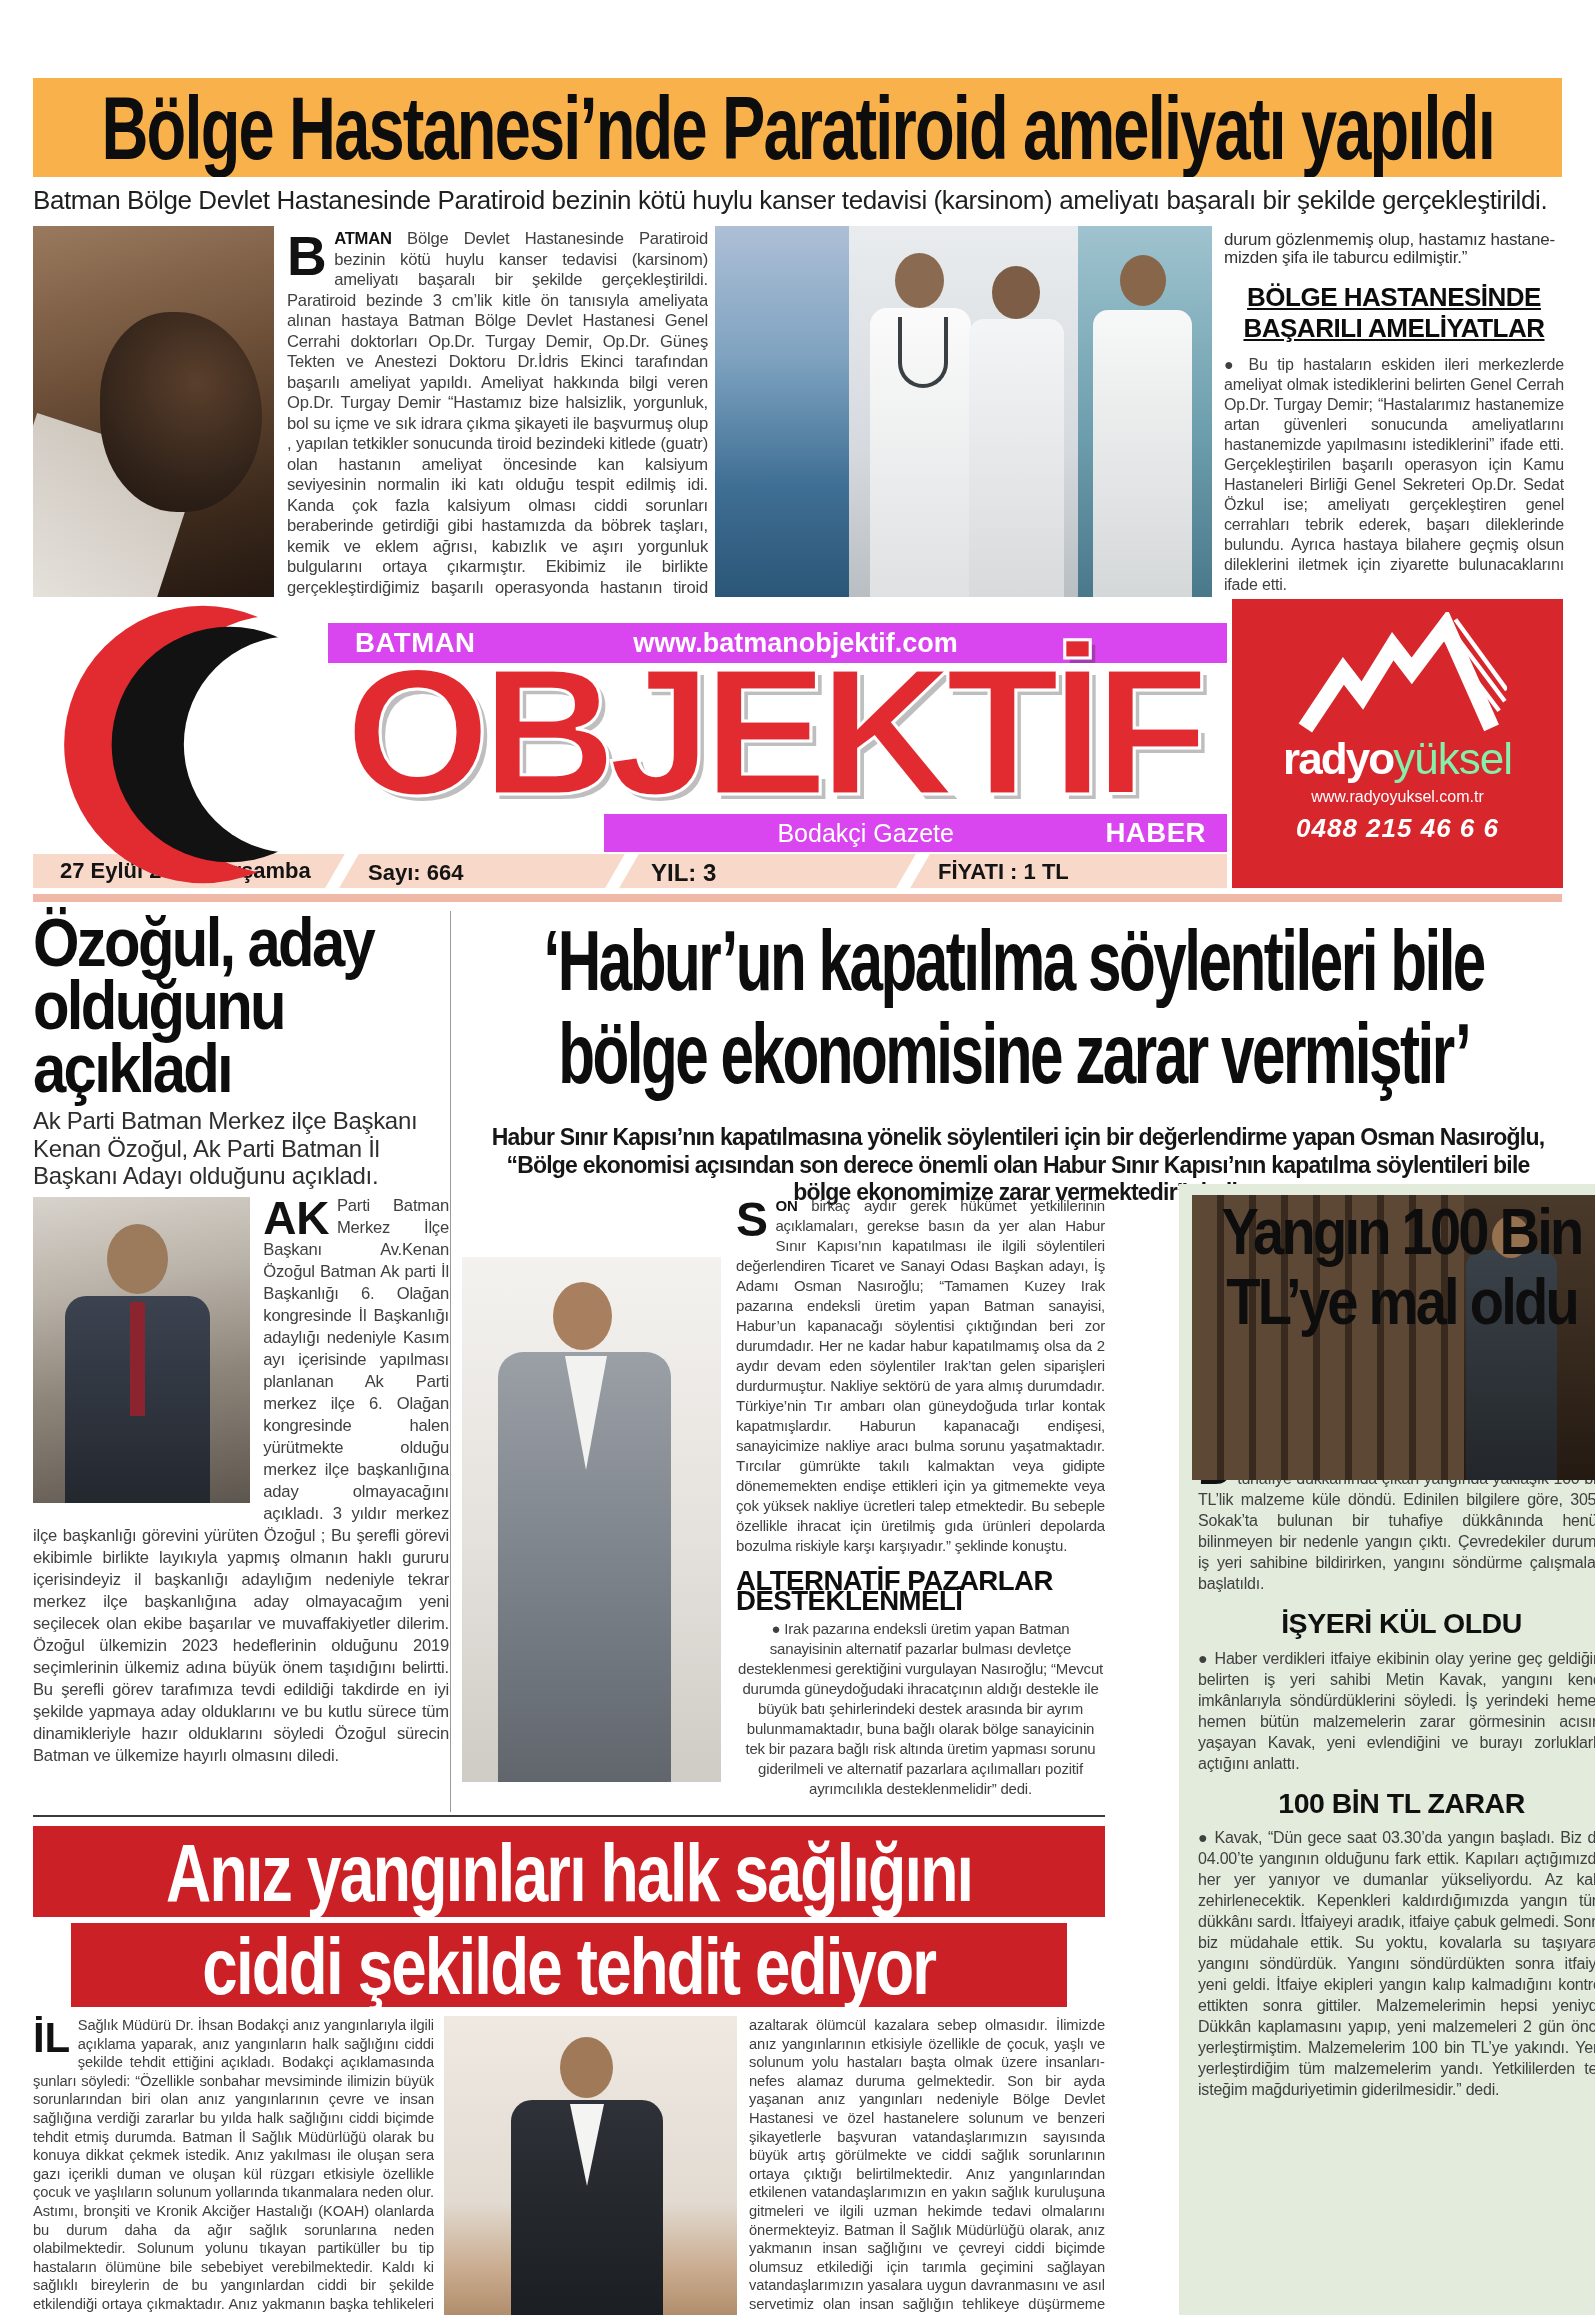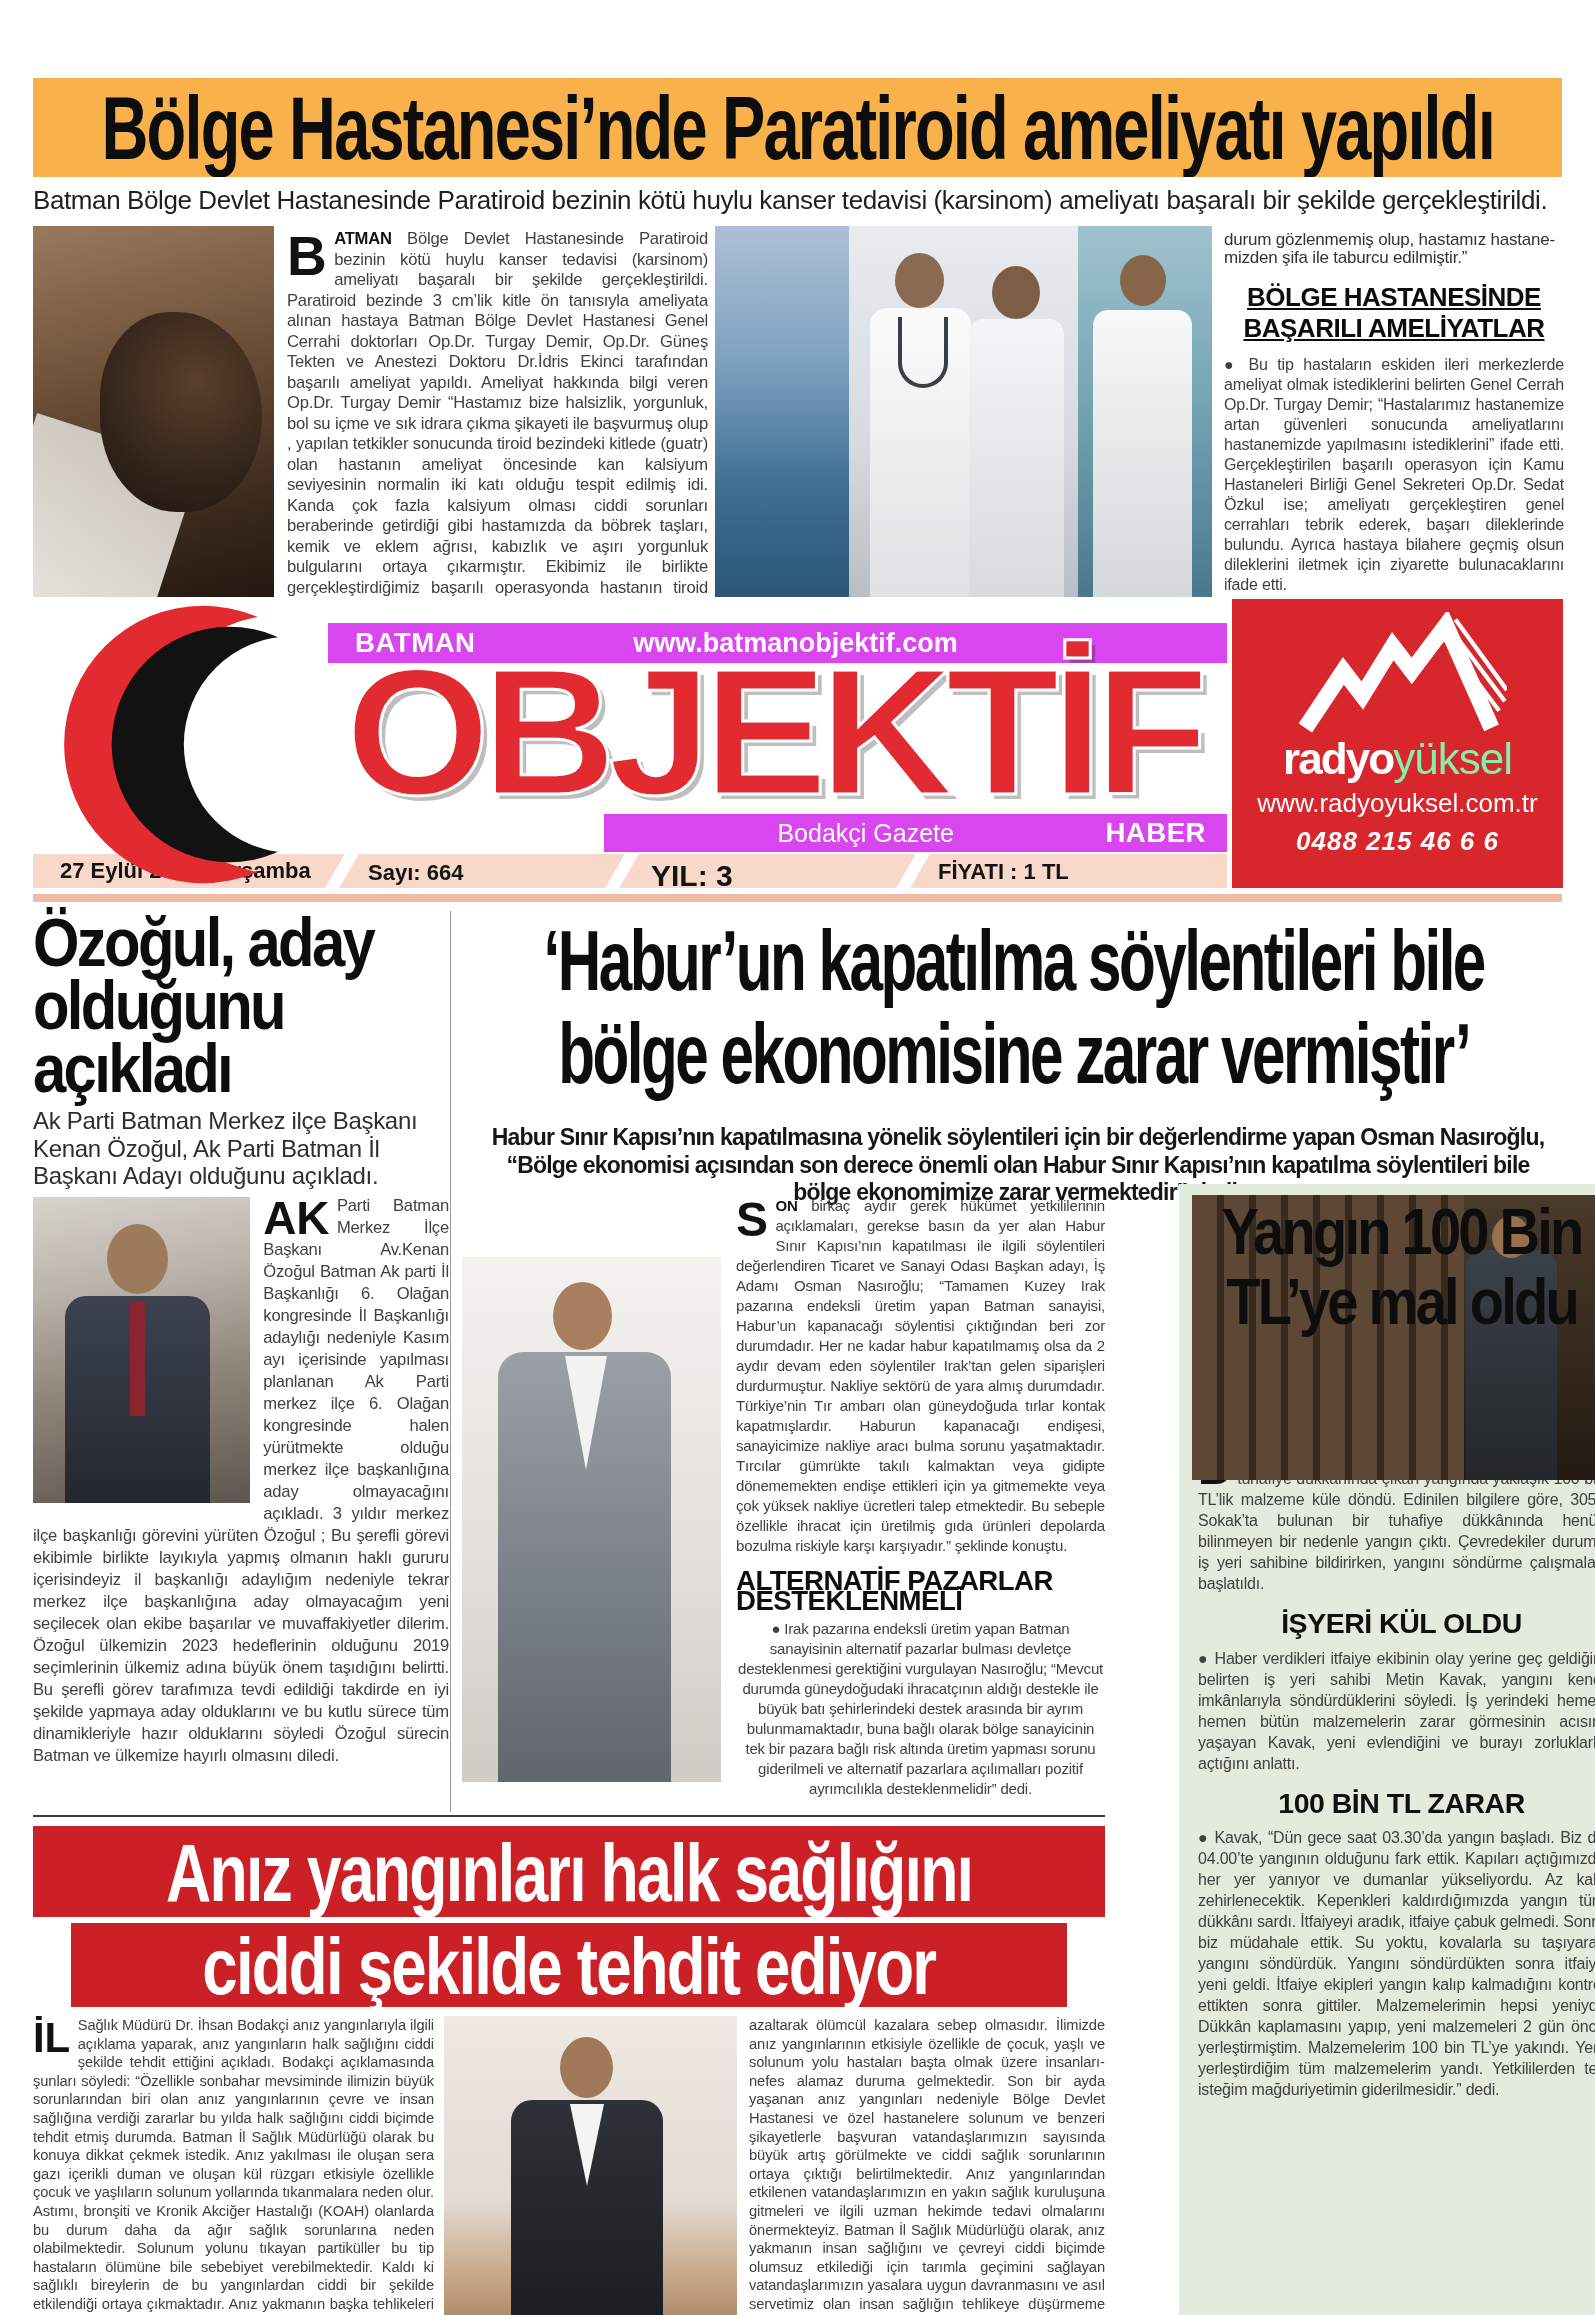--- a/index.html
+++ b/index.html
@@ -90,40 +90,40 @@
               transform:scale(1.05,1.02);">OBJEKTİF</div>
 
   <div class="abs blackbar" style="left:604px;top:814px;width:623px;height:38px;z-index:1;">
     <span style="position:absolute;left:42%;top:4.8px;transform:translateX(-50%);font-size:25px;font-weight:400;">Bodakçi Gazete</span>
     <span style="position:absolute;right:21px;top:2.9px;font-size:27.6px;font-weight:800;letter-spacing:0.5px;">HABER</span>
   </div>
 
   <div class="abs" style="left:33px;top:854px;width:1194px;height:34px;background:#f8d9c9;overflow:hidden;">
     <span style="position:absolute;left:27px;top:3.8px;font-size:22px;font-weight:800;color:#141414;">27 Eylül 2017 Çarşamba</span>
     <span style="position:absolute;left:335px;top:5.7px;font-size:22px;font-weight:800;color:#141414;">Sayı: 664</span>
-    <span style="position:absolute;left:618px;top:4.8px;font-size:30px;font-weight:800;color:#141414;">YIL: 3</span>
+    <span style="position:absolute;left:618px;top:4.8px;font-size:24px;font-weight:800;color:#141414;">YIL: 3</span>
     <span style="position:absolute;left:905px;top:4.8px;font-size:22px;font-weight:800;color:#141414;">FİYATI : 1 TL</span>
     <div class="sep" style="left:302px;"></div>
     <div class="sep" style="left:582px;"></div>
     <div class="sep" style="left:873px;"></div>
   </div>
 
   <div class="abs" style="left:1232px;top:599px;width:331px;height:289px;background:#d8262d;display:flex;flex-direction:column;align-items:center;">
     <svg width="219" height="133" viewBox="0 0 230 140" style="margin-top:13.3px;">
       <path d="M18 122 L58 62 L78 88 L110 36 L130 62 L166 14 L214 122" fill="none" stroke="#ffffff" stroke-width="17" stroke-linejoin="miter" stroke-linecap="butt"></path>
       <g stroke="#ffffff" stroke-width="4.5" fill="none">
         <line x1="160" y1="22" x2="222" y2="104"></line>
         <line x1="168" y1="14" x2="228" y2="94"></line>
         <line x1="176" y1="8" x2="230" y2="82"></line>
       </g>
     </svg>
     <div style="margin-top:-11.4px;">
       <span style="font-size:44px;font-weight:800;color:#fff;letter-spacing:-1.9px;">radyo</span><span style="font-size:44px;font-weight:300;color:#86efac;letter-spacing:-1px;">yüksel</span>
     </div>
-    <div style="margin-top:3.8px;font-size:26px;color:#fff;">www.radyoyuksel.com.tr</div>
+    <div style="margin-top:3.8px;font-size:16px;color:#fff;">www.radyoyuksel.com.tr</div>
     <div style="margin-top:7.6px;font-size:26px;color:#fff;font-weight:800;font-style:italic;letter-spacing:1px;">0488 215 46 6 6</div>
   </div>
 
   <div class="abs" style="left:33px;top:894px;width:1529px;height:7.6px;background:#f0b9a7;"></div>
 
   <div class="abs" style="left:33px;top:911px;width:416px;">
     <div><span class="cd" style="font-size:65px;line-height:63px;letter-spacing:-2.9px;transform:scale(.92,1.05);transform-origin:left center;">Özoğul, aday</span></div>
     <div><span class="cd" style="font-size:65px;line-height:63px;letter-spacing:-2.9px;transform:scale(.92,1.05);transform-origin:left center;">olduğunu</span></div>
     <div><span class="cd" style="font-size:65px;line-height:63px;letter-spacing:-2.9px;transform:scale(.92,1.05);transform-origin:left center;">açıkladı</span></div>
   </div>

